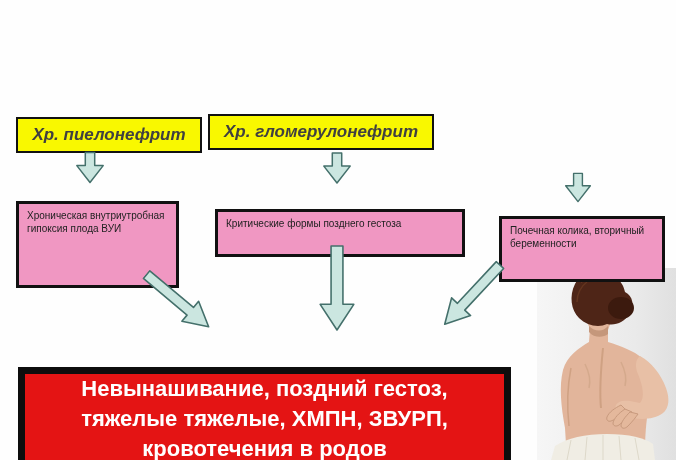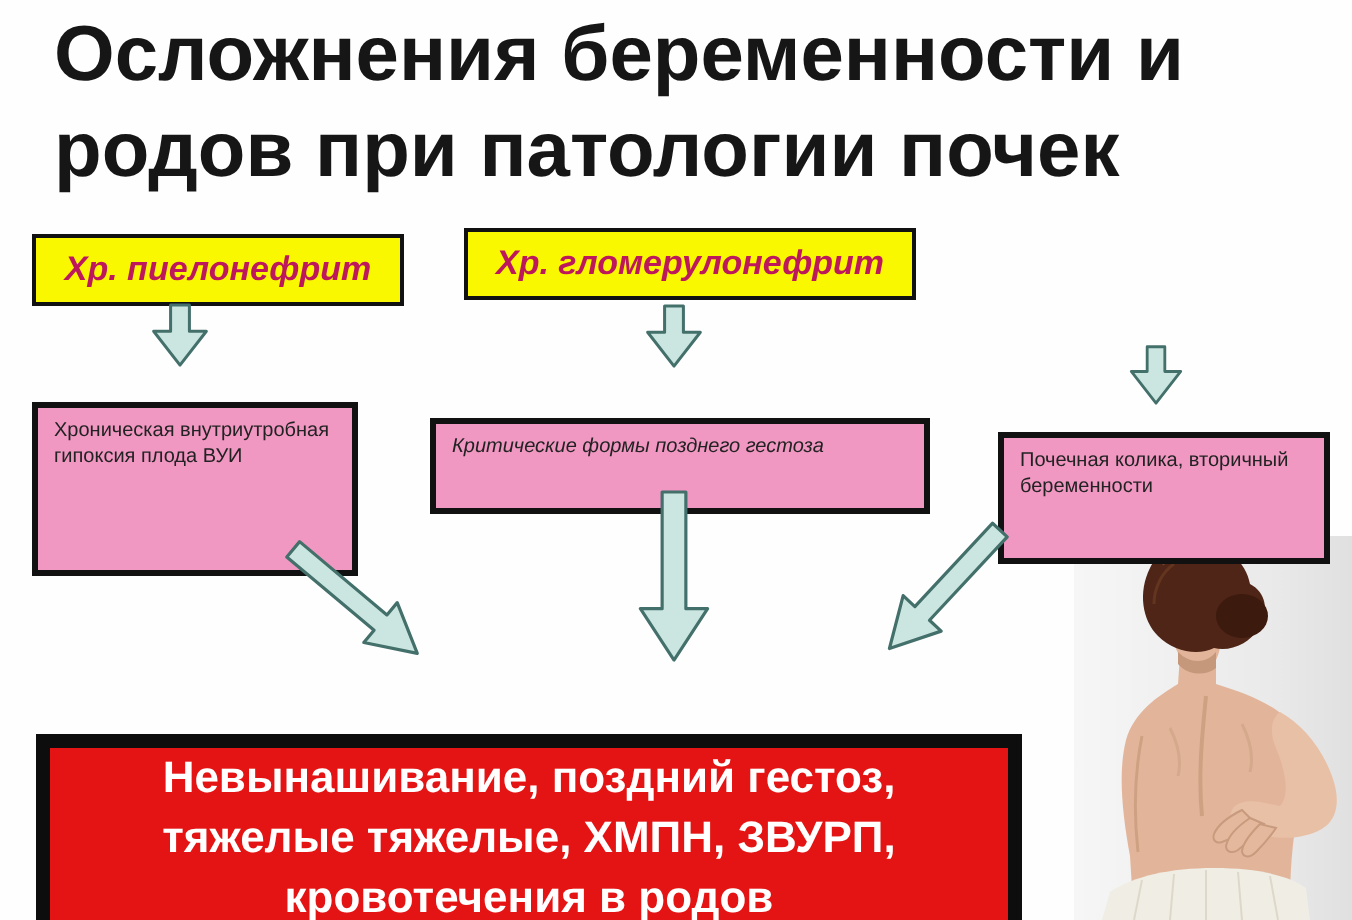--- a/index.html
+++ b/index.html
@@ -15,21 +15,21 @@
   }
   .box{
     position:absolute; box-sizing:border-box;
     display:flex; align-items:center;
   }
   .cause{
     background:var(--cause-box, #f9f800);
     border:2px solid var(--border, #111);
     font-weight:bold; font-style:italic; font-size:17px;
     justify-content:center; text-align:center; line-height:1.25;
-    color:#be185d; padding:16px 4px;
+    color:#404040; padding:16px 4px;
   }
   .effect{
     background:var(--effect-box, #f097c2);
     border:3px solid var(--border, #111);
     font-size:10px; line-height:1.3; color:#222;
     padding:5px 8px; align-items:flex-start;margin-top:12px;
   }
   .outcome{
     position:absolute; box-sizing:border-box;
     background:var(--outcome-box, #e41414);
@@ -48,29 +48,25 @@
   .diag-left{ transform:rotate(-50deg); }
   .diag-right{ transform:rotate(43deg); }
   .photo{ position:absolute; left:537px; top:268px; width:139px; height:192px; }
   .photo svg{ display:block; width:100%; height:100%; }
 </style>
 </head>
 <body>
 
 <div class="stage">
 
-  <div class="title">
-    <div>Осложнения беременности и</div>
-    <div>родов при патологии почек</div>
-  </div>
 
   <div class="box cause" style="left:16px; top:117px; width:186px; height:33px;">
     <span>Хр. пиелонефрит</span>
   </div>
-  <div class="box cause" style="left:232px; top:114px; width:226px; height:21px;">
+  <div class="box cause" style="left:208px; top:114px; width:226px; height:21px;">
     <span>Хр. гломерулонефрит</span>
   </div>
 
   <div class="arrow" style="left:74px; top:151px; width:32px; height:33px;">
     <svg viewBox="0 0 34 34">
         <polygon points="12,1 22,1 22,15 31,15 17,33 3,15 12,15"></polygon>
       </svg>
   </div>
   <div class="arrow" style="left:321px; top:150px; width:32px; height:36px;">
     <svg viewBox="0 0 34 34">
@@ -116,21 +112,21 @@
           <path d="M66,167 L66,192"></path>
           <path d="M82,168 L84,192"></path>
           <path d="M98,170 L102,192"></path>
       </g>
     </svg>
   </div>
 
   <div class="box effect" style="left:16px; top:189px; width:163px; height:87px;">
     <span>Хроническая внутриутробная гипоксия плода ВУИ</span>
   </div>
-  <div class="box effect" style="left:215px; top:197px; width:250px; height:48px;font-style:italic;">
+  <div class="box effect" style="left:215px; top:197px; width:250px; height:48px;">
     <span>Критические формы позднего гестоза</span>
   </div>
   <div class="box effect" style="left:499px; top:204px; width:166px; height:66px;">
     <span>Почечная колика, вторичный беременности</span>
   </div>
 
   <div class="arrow diag-left" style="left:163px; top:259px; width:30px; height:84px;">
     <svg viewBox="0 0 30 84">
         <polygon points="10,1 20,1 20,58 28,58 15,82 2,58 10,58"></polygon>
       </svg>

